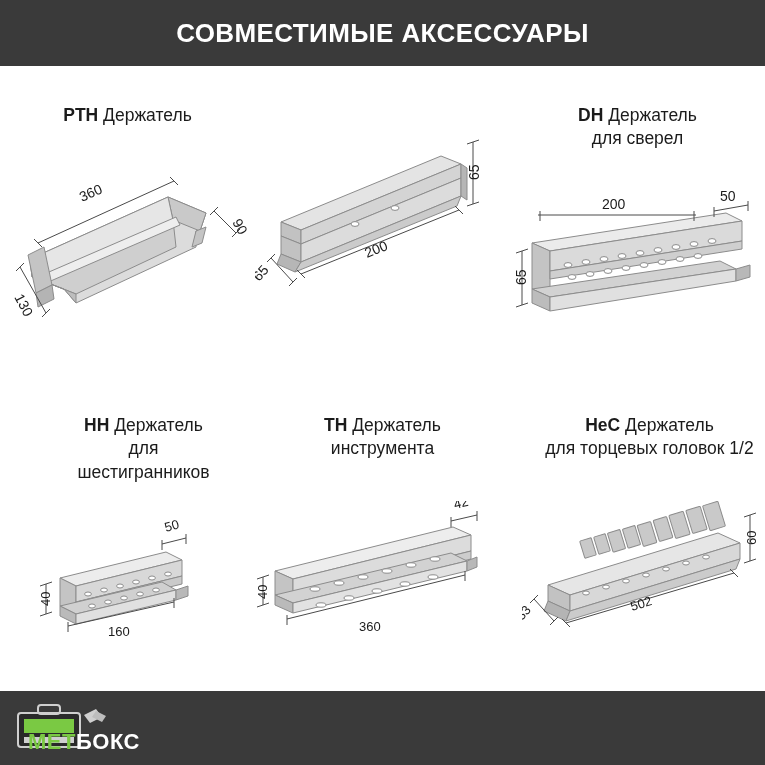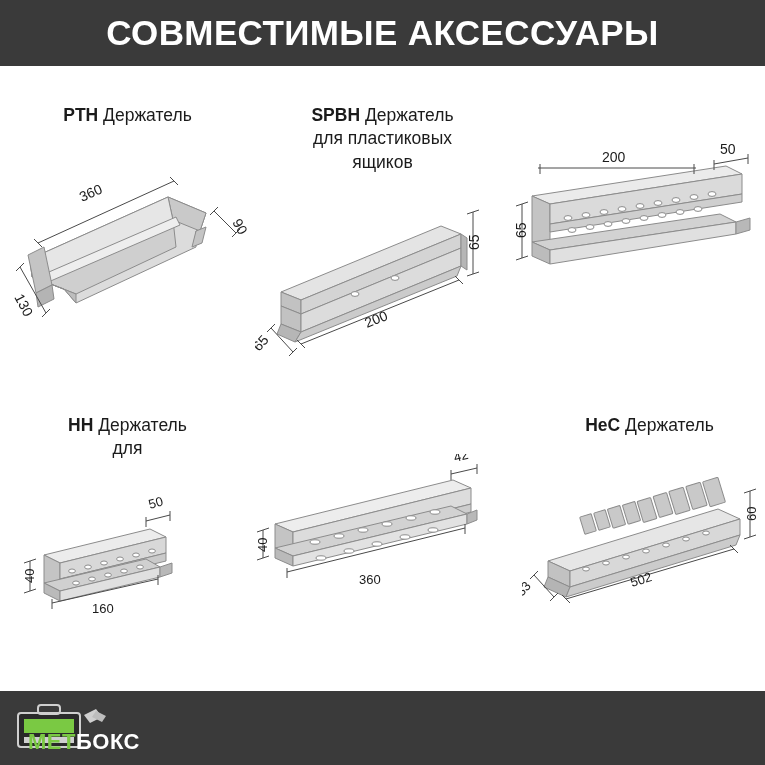--- a/index.html
+++ b/index.html
@@ -21,21 +21,21 @@
     left: 0; top: 0;
     width: 765px;
     height: 66px;
     background: #3a3a3a;
     display: flex;
     align-items: center;
     justify-content: center;
   }
   .header-title {
     color: #ffffff;
-    font-size: 35px;
+    font-size: 26px;
     font-weight: bold;
     letter-spacing: 0.4px;
     text-transform: uppercase;
     text-align: left;
   }
 
   
   .content {
     position: absolute;
     left: 0; top: 66px;
@@ -136,26 +136,20 @@
           <line x1="42" y1="190" x2="50" y2="182"></line>
         </g>
         <text x="82" y="75" transform="rotate(-24 82 75)" font-family="Liberation Sans, sans-serif" font-size="14" fill="#1b1b1b">360</text>
         <text x="232" y="95" transform="rotate(62 232 95)" font-family="Liberation Sans, sans-serif" font-size="14" fill="#1b1b1b">90</text>
         <text x="14" y="170" transform="rotate(62 14 170)" font-family="Liberation Sans, sans-serif" font-size="14" fill="#1b1b1b">130</text>
       </svg>
     </div>
   </div>
 
   <div class="cell" style="left:255px; top:38px;">
-    <div class="cell-title">
-      <span class="code">SPBH</span>
-      <span>Держатель</span><br>
-      <span>для пластиковых</span><br>
-      <span>ящиков</span>
-    </div>
     <div class="figure" style="margin-top:22px;">
       <svg width="255" height="180" viewBox="0 0 255 180">
         <g stroke="#8c8c8c" stroke-width="1" stroke-linejoin="round">
 
           <polygon points="26,96 186,30 206,38 46,104" fill="#e4e4e4"></polygon>
           <polygon points="26,96 46,104 46,118 26,110" fill="#c2c2c2"></polygon>
           <polygon points="46,104 206,38 206,52 46,118" fill="#d4d4d4"></polygon>
 
           <polygon points="26,110 46,118 46,136 26,128" fill="#c2c2c2"></polygon>
           <polygon points="46,118 206,52 206,70 46,136" fill="#dcdcdc"></polygon>
@@ -180,20 +174,25 @@
           <line x1="34" y1="160" x2="42" y2="152"></line>
         </g>
         <text x="224" y="54" transform="rotate(-90 224 54)" font-family="Liberation Sans, sans-serif" font-size="14" fill="#1b1b1b">65</text>
         <text x="112" y="132" transform="rotate(-22 112 132)" font-family="Liberation Sans, sans-serif" font-size="14" fill="#1b1b1b">200</text>
         <text x="4" y="156" transform="rotate(-48 4 156)" font-family="Liberation Sans, sans-serif" font-size="14" fill="#1b1b1b">65</text>
       </svg>
     </div>
   </div>
 
   <div class="cell" style="left:510px; top:38px;">
+    <div class="cell-title">
+      <span class="code">DH</span>
+      <span>Держатель</span><br>
+      <span>для сверел</span>
+    </div>
     <div class="figure" style="margin-top:36px;">
       <svg width="255" height="170" viewBox="0 0 255 170">
         <g stroke="#8c8c8c" stroke-width="1" stroke-linejoin="round">
 
           <polygon points="22,56 216,26 232,34 40,64" fill="#ebebeb"></polygon>
           <polygon points="22,56 40,64 40,110 22,102" fill="#c4c4c4"></polygon>
           <polygon points="40,64 232,34 232,54 40,84" fill="#dadada"></polygon>
 
           <polygon points="40,84 232,54 232,62 40,92" fill="#cfcfcf"></polygon>
 
@@ -235,25 +234,26 @@
           <line x1="6" y1="66" x2="18" y2="62"></line>
           <line x1="6" y1="120" x2="18" y2="116"></line>
         </g>
         <text x="92" y="22" font-family="Liberation Sans, sans-serif" font-size="14" fill="#1b1b1b">200</text>
         <text x="210" y="14" font-family="Liberation Sans, sans-serif" font-size="14" fill="#1b1b1b">50</text>
         <text x="16" y="98" transform="rotate(-90 16 98)" font-family="Liberation Sans, sans-serif" font-size="14" fill="#1b1b1b">65</text>
       </svg>
     </div>
   </div>
 
-  <div class="cell" style="left:0px; top:348px;">
+  <div class="cell" style="left:0px; top:348px;padding-left:16px;">
     <div class="cell-title">
       <span class="code">HH</span>
       <span>Держатель</span><br>
       <span>для</span><br>
+      <span>шестигранников</span>
     </div>
     <div class="figure" style="margin-top:18px; height:150px;">
       <svg width="255" height="150" viewBox="0 0 255 150">
         <g stroke="#8c8c8c" stroke-width="1" stroke-linejoin="round">
           <polygon points="44,76 150,50 166,58 60,84" fill="#ececec"></polygon>
           <polygon points="44,76 60,84 60,112 44,104" fill="#c4c4c4"></polygon>
           <polygon points="60,84 166,58 166,74 60,100" fill="#d8d8d8"></polygon>
           <polygon points="60,100 166,74 166,82 60,108" fill="#cacaca"></polygon>
           <polygon points="44,104 60,112 160,88 146,80" fill="#d0d0d0"></polygon>
           <polygon points="44,104 60,112 60,122 44,114" fill="#bababa"></polygon>
@@ -285,20 +285,25 @@
           <line x1="158" y1="96" x2="158" y2="106"></line>
         </g>
         <text x="150" y="30" transform="rotate(-16 150 30)" font-family="Liberation Sans, sans-serif" font-size="13" fill="#1b1b1b">50</text>
         <text x="34" y="104" transform="rotate(-90 34 104)" font-family="Liberation Sans, sans-serif" font-size="13" fill="#1b1b1b">40</text>
         <text x="92" y="134" font-family="Liberation Sans, sans-serif" font-size="13" fill="#1b1b1b">160</text>
       </svg>
     </div>
   </div>
 
   <div class="cell" style="left:255px; top:348px;">
+    <div class="cell-title">
+      <span class="code">TH</span>
+      <span>Держатель</span><br>
+      <span>инструмента</span>
+    </div>
     <div class="figure" style="margin-top:40px; height:150px;">
       <svg width="255" height="150" viewBox="0 0 255 150">
         <g stroke="#8c8c8c" stroke-width="1" stroke-linejoin="round">
           <polygon points="20,70 198,26 216,34 38,78" fill="#ededed"></polygon>
           <polygon points="20,70 38,78 38,102 20,94" fill="#c4c4c4"></polygon>
           <polygon points="38,78 216,34 216,50 38,94" fill="#dcdcdc"></polygon>
           <polygon points="38,94 216,50 216,58 38,102" fill="#cdcdcd"></polygon>
           <polygon points="20,94 38,102 212,60 196,52" fill="#d2d2d2"></polygon>
           <polygon points="20,94 38,102 38,112 20,104" fill="#bababa"></polygon>
           <polygon points="38,102 212,60 212,70 38,112" fill="#e2e2e2"></polygon>
@@ -332,20 +337,21 @@
         <text x="12" y="98" transform="rotate(-90 12 98)" font-family="Liberation Sans, sans-serif" font-size="13" fill="#1b1b1b">40</text>
         <text x="104" y="130" font-family="Liberation Sans, sans-serif" font-size="13" fill="#1b1b1b">360</text>
       </svg>
     </div>
   </div>
 
   <div class="cell" style="left:522px; top:348px;">
     <div class="cell-title">
       <span class="code">HeC</span>
       <span>Держатель</span><br>
+      <span>для торцевых головок 1/2</span>
     </div>
     <div class="figure" style="margin-top:20px; height:160px;">
       <svg width="255" height="160" viewBox="0 0 255 160">
         <g stroke="#8c8c8c" stroke-width="1" stroke-linejoin="round">
 
           <g fill="#c9c9c9">
             <rect x="60" y="58" width="12" height="18" rx="1" transform="rotate(-17 66 67)"></rect>
             <rect x="74" y="54" width="12" height="18" rx="1" transform="rotate(-17 80 63)"></rect>
             <rect x="88" y="50" width="13" height="20" rx="1" transform="rotate(-17 94 60)"></rect>
             <rect x="103" y="46" width="13" height="20" rx="1" transform="rotate(-17 109 56)"></rect>

